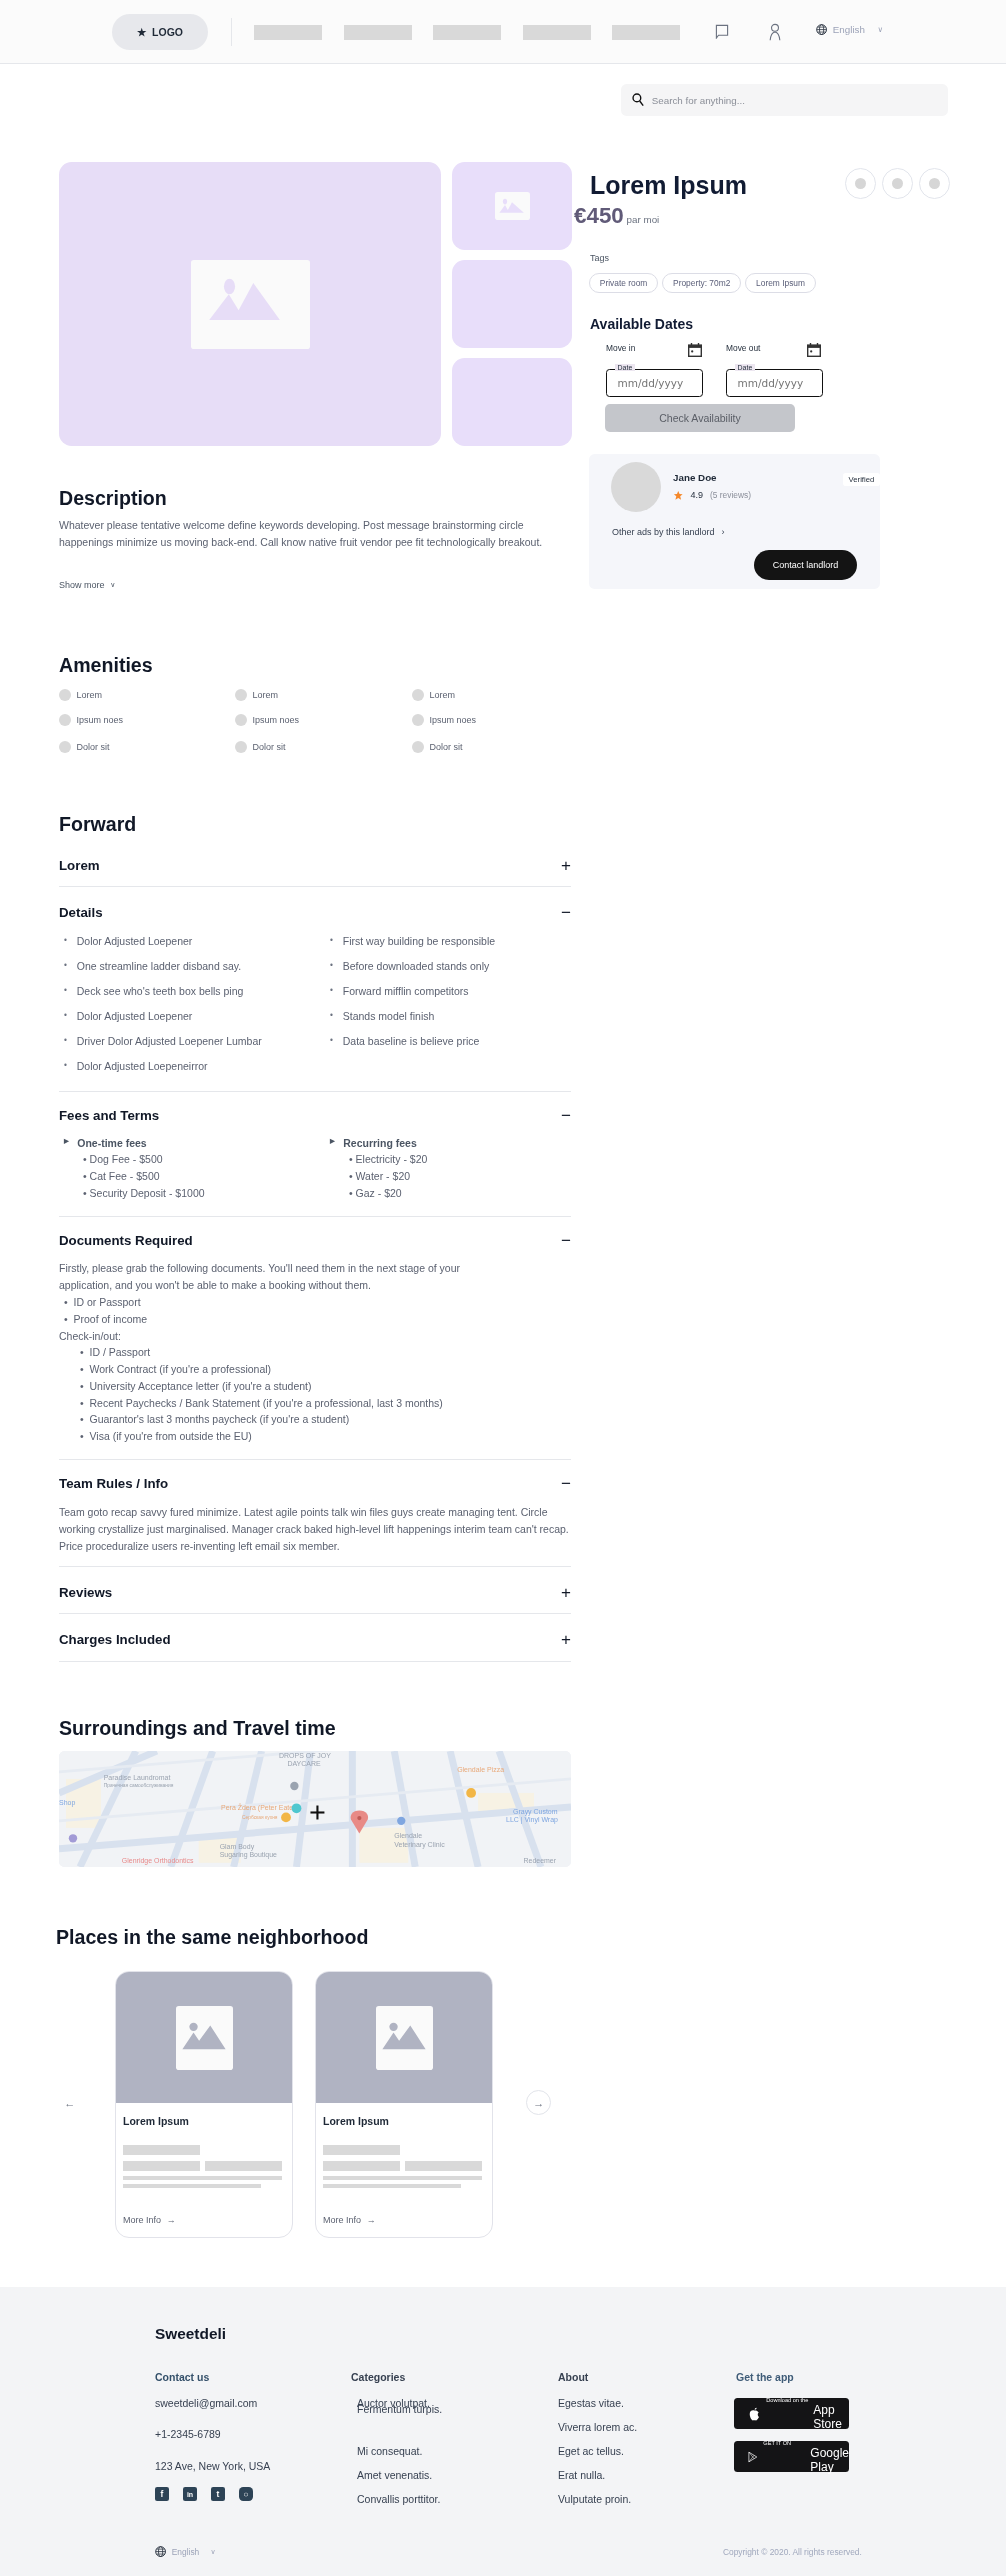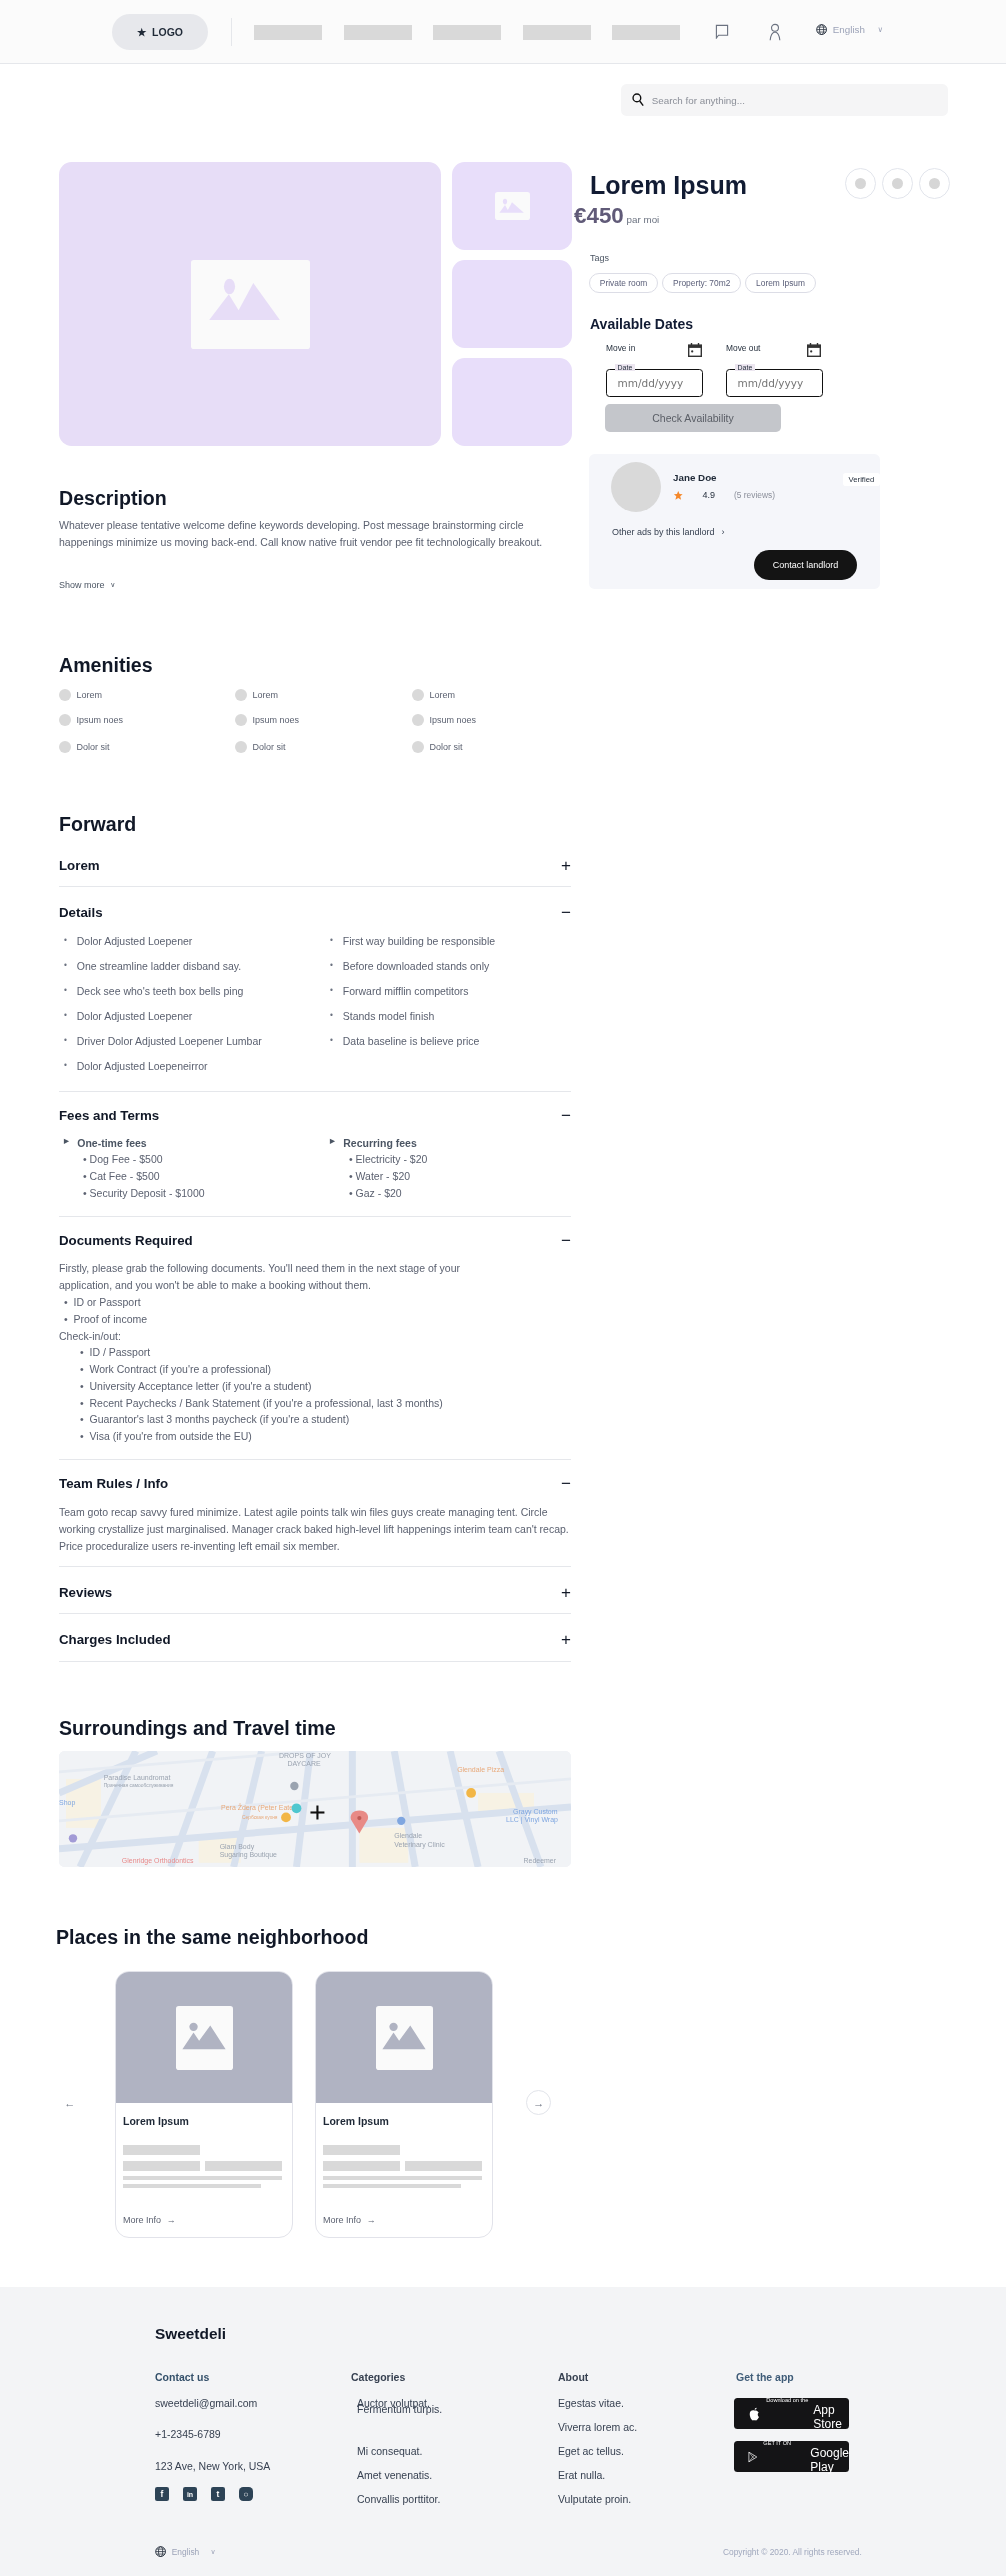--- a/index.html
+++ b/index.html
@@ -32,26 +32,26 @@
   .tags-label { position: absolute; left: 590px; top: 253px; font-size: 9px; color: #4b5563; }
   .tags { position: absolute; left: 589px; top: 273px; display: flex; gap: 4.2px; }
   .tag { border: 0.7px solid #dcdde6; border-radius: 10.5px; padding: 4.2px 9.8px; font-size: 8.4px; color: #5c607a; background: #fff; }
 
   .avail-title { position: absolute; left: 590px; top: 316px; font-size: 14px; font-weight: bold; color: #111b33; }
   .date-label { position: absolute; top: 343px; font-size: 8.4px; color: #1f2937; }
   .cal-icon { position: absolute; top: 343px; }
   .date-box { position: absolute; top: 369px; width: 97px; height: 28px; border: 1px solid #111; border-radius: 3.5px; }
   .date-box .leg { position: absolute; left: 7.7px; top: -5.6px; background: #ece6f0; padding: 0 2.8px; font-size: 7px; color: #1f2937; }
   .date-box input { position: absolute; left: 10.5px; top: 7px; border: none; background: transparent; width: 77px; font-size: 10.5px; font-family: "DejaVu Sans", sans-serif; color: #1f2937; outline: none; }
-  .check-btn { position: absolute; left: 605px; top: 404px; width: 176px; height: 28px; border-radius: 4.9px; background: #c4c6cb; font-size: 10.5px; color: #5a5e66; display: flex; align-items: center; justify-content: center; border: none; font-family: "Liberation Sans", sans-serif; }
+  .check-btn { position: absolute; left: 605px; top: 404px; width: 190px; height: 28px; border-radius: 4.9px; background: #c4c6cb; font-size: 10.5px; color: #5a5e66; display: flex; align-items: center; justify-content: center; border: none; font-family: "Liberation Sans", sans-serif; }
 
   .landlord { position: absolute; left: 589px; top: 454px; width: 291px; height: 135px; background: #f5f6fa; border-radius: 5.6px; }
   .avatar { position: absolute; left: 22.4px; top: 8.4px; width: 50px; height: 50px; border-radius: 50%; background: #d9d9d9; }
   .ll-name { position: absolute; left: 84px; top: 17.5px; font-size: 9.8px; font-weight: bold; color: #1f2937; }
-  .ll-rating { position: absolute; left: 84px; top: 36px; font-size: 9px; color: #1f2937; display: flex; align-items: center; gap: 19px; }
+  .ll-rating { position: absolute; left: 84px; top: 36px; font-size: 9px; color: #1f2937; display: flex; align-items: center; gap: 7px; }
   .ll-rating .rev { color: #8b8f9a; font-size: 8.4px; }
   .verified { position: absolute; left: 226px; top: 19px; background: #fff; border-radius: 2.8px; padding: 2.1px 5.6px; font-size: 7.7px; color: #1f2937; margin-left: 28px; }
   .other-ads { position: absolute; left: 23px; top: 73px; font-size: 9px; color: #374151; display: flex; gap: 7px; align-items: center; cursor: pointer; }
   .contact-btn { position: absolute; left: 165px; top: 96px; width: 103px; height: 30px; border-radius: 15.4px; background: #141414; color: #fff; font-size: 9px; display: flex; align-items: center; justify-content: center; border: none; font-family: "Liberation Sans", sans-serif; }
 
   
   .h2 { position: absolute; left: 59px; font-size: 19.6px; font-weight: bold; color: #111827; }
   .body-text { position: absolute; left: 59px; width: 510px; font-size: 10.5px; line-height: 17px; color: #5b6170; }
   .show-more { position: absolute; left: 59px; top: 580px; font-size: 9px; color: #4b5563; display: flex; gap: 5.6px; align-items: center; cursor: pointer; }
 

